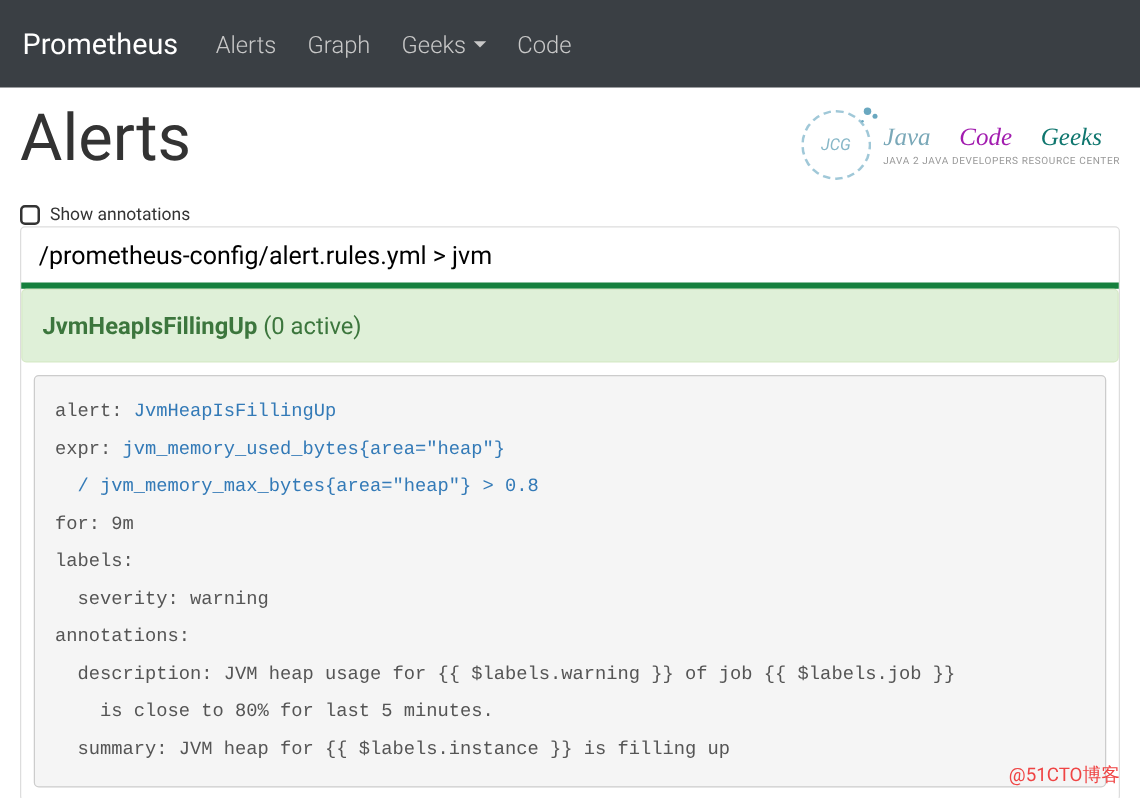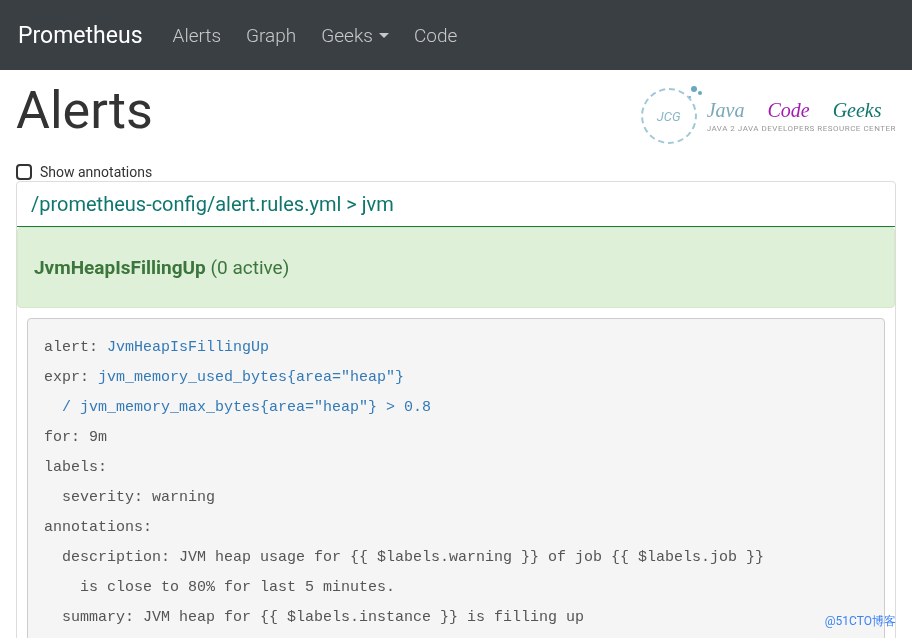--- a/index.html
+++ b/index.html
@@ -99,31 +99,31 @@
       border-radius: 4px;
     }
     
     .rules-panel {
       border: 1px solid #ddd;
       border-radius: 4px;
     }
     .rules-header {
       padding: 10px 14px;
       font-size: 20px;
-      color: #0f766e;
-      border-bottom: 1px solid #15803d;
+      color: #000000;
+      border-bottom: 5px solid #15803d;
       cursor: pointer;
     }
     
     .alert-bar {
       background: #dff0d8;
       border: 1px solid #d6e9c6;
       border-radius: 4px;
       margin: 0;
-      padding: 28px 16px;
+      padding: 17px 16px;
       font-size: 19px;
       color: #3c763d;
       cursor: pointer;
     }
     .alert-bar strong { font-weight: 700; }
     .alert-bar .count { font-weight: 400; }
     
     .code-block {
       margin: 10px;
       padding: 14px 16px;
@@ -136,22 +136,22 @@
       color: #555;
       white-space: pre;
       overflow-x: auto;
     }
     .code-link { color: #337ab7; }
     
     .watermark {
       position: fixed;
       bottom: 8px;
       right: 16px;
-      font-size: 12px;
-      color: #3b82f6;
+      font-size: 15px;
+      color: #ef4444;
     }
   </style>
 </head>
 <body>
 
 <div class="navbar">
   <div class="navbar-brand">Prometheus</div>
   <div class="navbar-item">Alerts</div>
   <div class="navbar-item">Graph</div>
   <div class="navbar-item">

